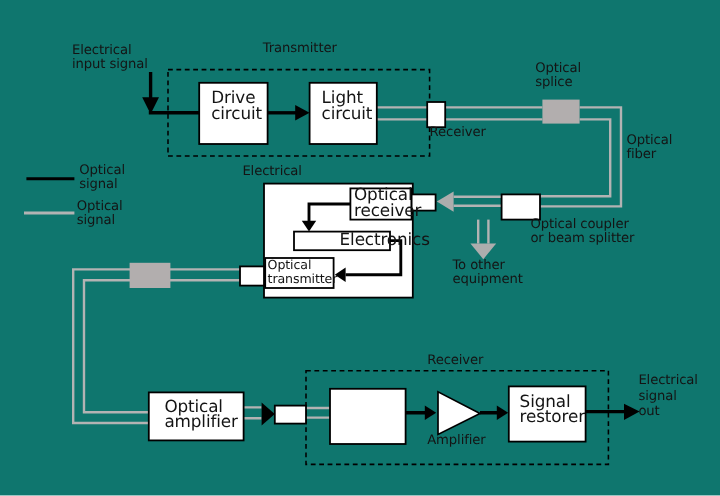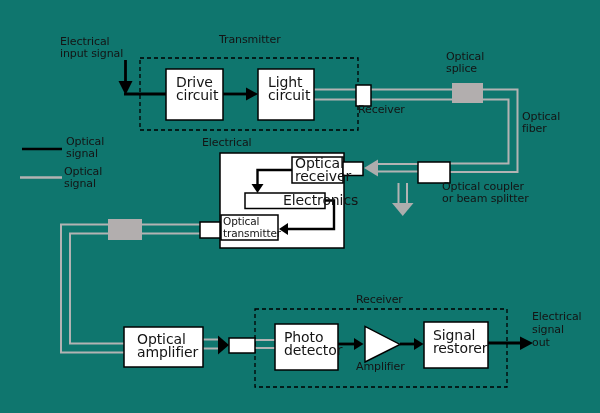--- a/index.html
+++ b/index.html
@@ -108,34 +108,34 @@
   <div class="lbl" style="left:358px;top:104px">Receiver</div>
   <div class="lbl" style="left:522px;top:111px">Optical
 fiber</div>
   <div class="lbl" style="left:66px;top:136px">Optical
 signal</div>
   <div class="lbl" style="left:64px;top:166px">Optical
 signal</div>
   <div class="lbl" style="left:202px;top:137px">Electrical</div>
   <div class="lbl" style="left:442px;top:181px">Optical coupler
 or beam splitter</div>
+  <div class="lbl" style="left:377px;top:215px">To other
+equipment</div>
   <div class="lbl" style="left:356px;top:294px">Receiver</div>
   <div class="lbl" style="left:356px;top:361px">Amplifier</div>
   <div class="lbl" style="left:532px;top:310px;line-height:13px">Electrical
 signal
 out</div>
 
   <div class="blbl" style="left:176px;top:76px">Drive
 circuit</div>
   <div class="blbl" style="left:268px;top:76px">Light
 circuit</div>
   <div class="blbl" style="left:295px;top:157px">Optical
 receiver</div>
   <div class="blbl center" style="left:245px;top:194px;width:80px">Electronics</div>
   <div class="blbl small" style="left:223px;top:215px">Optical
 transmitter</div>
   <div class="blbl" style="left:137px;top:333px">Optical
 amplifier</div>
-  <div class="blbl" style="left:284px;top:331px">Photo
-detector</div>
   <div class="blbl" style="left:433px;top:329px">Signal
 restorer</div>
 </div>
 
 </body></html>

